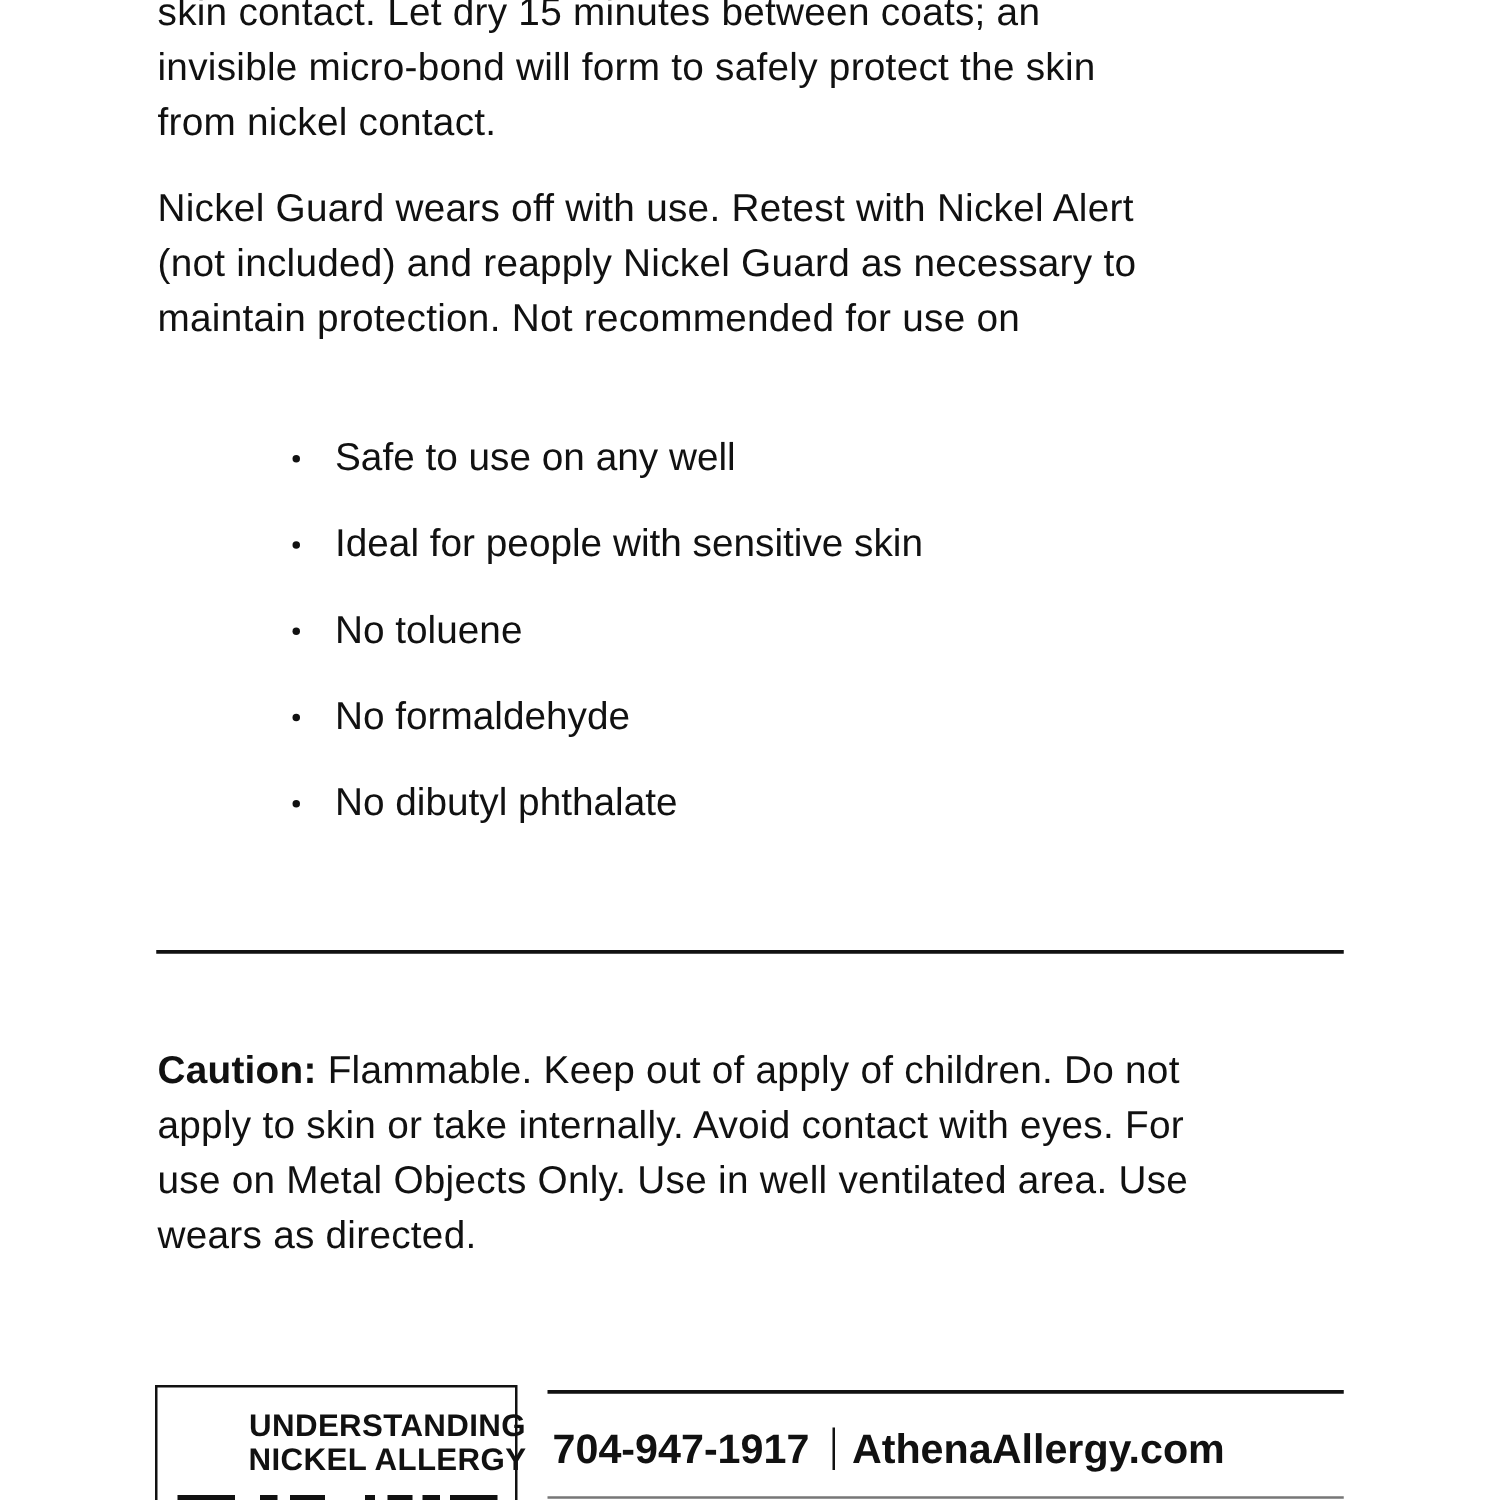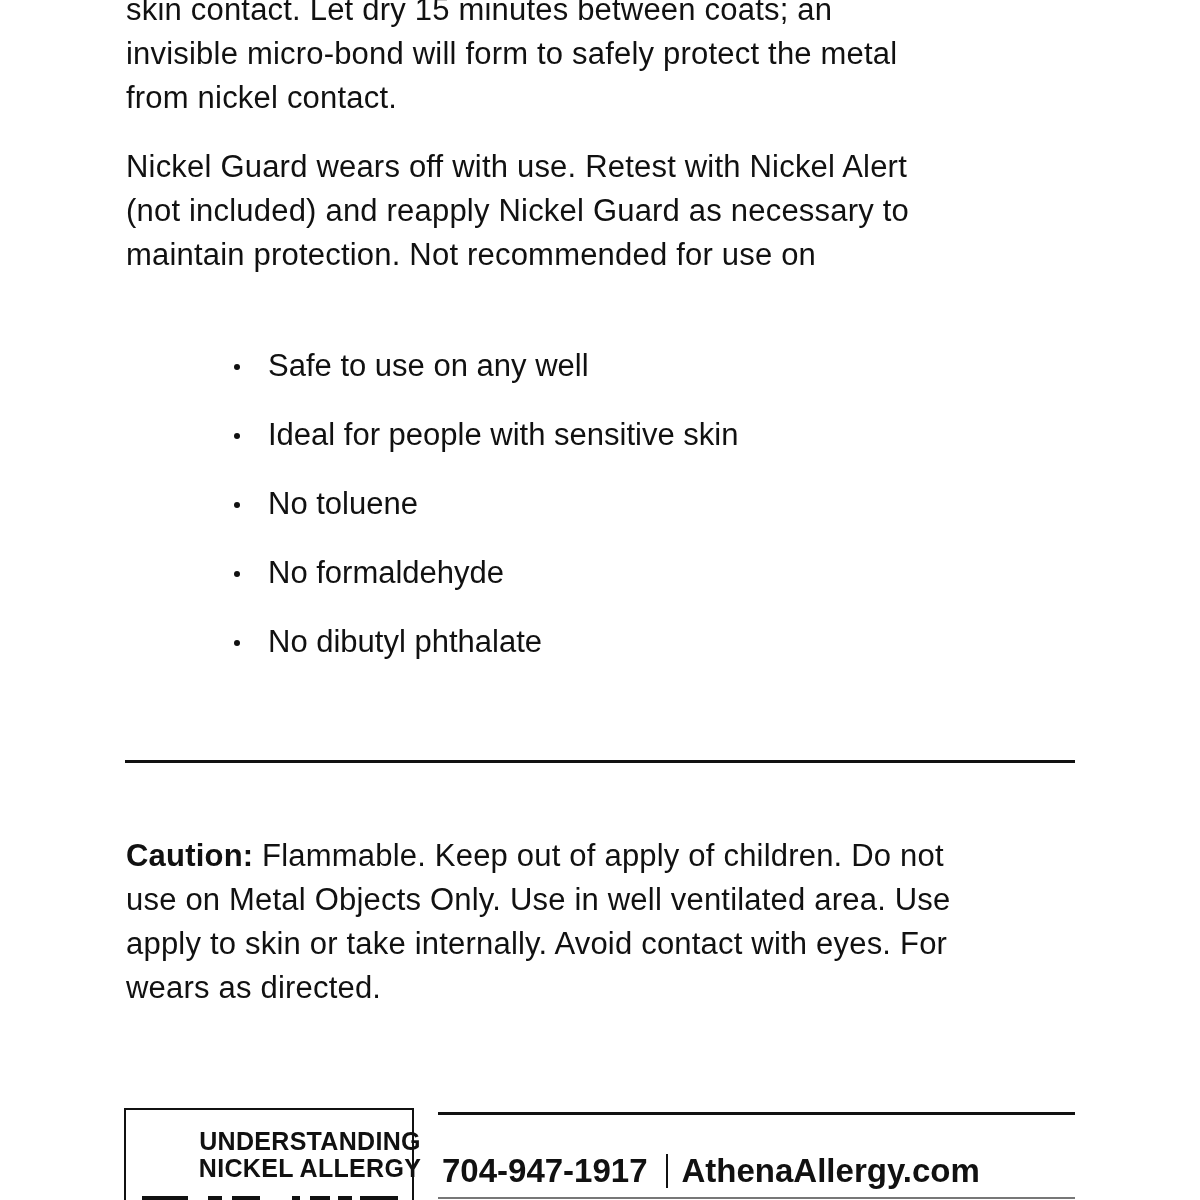--- a/index.html
+++ b/index.html
@@ -126,37 +126,36 @@
       background: #777777;
     }
     .contact-line {
       position: absolute;
       left: 442px;
       top: 1137px;
       font-weight: bold;
       font-size: 33px;
       line-height: 44px;
       white-space: nowrap;
-      margin-top: 12px;
     }
     .contact-sep {
       display: inline-block;
       width: 2px;
       height: 34px;
       background: #111111;
       vertical-align: -6px;
       margin: 0 14px 0 18px;
     }
   </style>
 </head>
 <body>
 
 <div class="para" id="para-1">
   <span class="line">skin contact. Let dry 15 minutes between coats; an</span>
-  <span class="line">invisible micro-bond will form to safely protect the metal</span>
+  <span class="line">invisible micro-bond will form to safely protect the skin</span>
   <span class="line">from nickel contact.</span>
 </div>
 
 <div class="para" id="para-2">
   <span class="line">Nickel Guard wears off with use. Retest with Nickel Alert</span>
   <span class="line">(not included) and reapply Nickel Guard as necessary to</span>
   <span class="line">maintain protection. Not recommended for use on</span>
 </div>
 
 <ul class="bullets">
@@ -179,22 +178,22 @@
   <li class="bullet-item" style="top:276px;">
     <span class="bullet-dot"></span>
     <span class="bullet-text">No dibutyl phthalate</span>
   </li>
 </ul>
 
 <div class="rule"></div>
 
 <div class="para" id="caution">
   <span class="line"><span class="label">Caution:</span><span> Flammable. Keep out of apply of children. Do not</span></span>
+  <span class="line">apply to skin or take internally. Avoid contact with eyes. For</span>
   <span class="line">use on Metal Objects Only. Use in well ventilated area. Use</span>
-  <span class="line">apply to skin or take internally. Avoid contact with eyes. For</span>
   <span class="line">wears as directed.</span>
 </div>
 
 <div class="footer-box">
   <div class="footer-box-title">
     <span class="line">UNDERSTANDING</span>
     <span class="line">NICKEL ALLERGY</span>
   </div>
   <div class="cut-glyphs">
     <span style="left:0px;width:46px;"></span>

